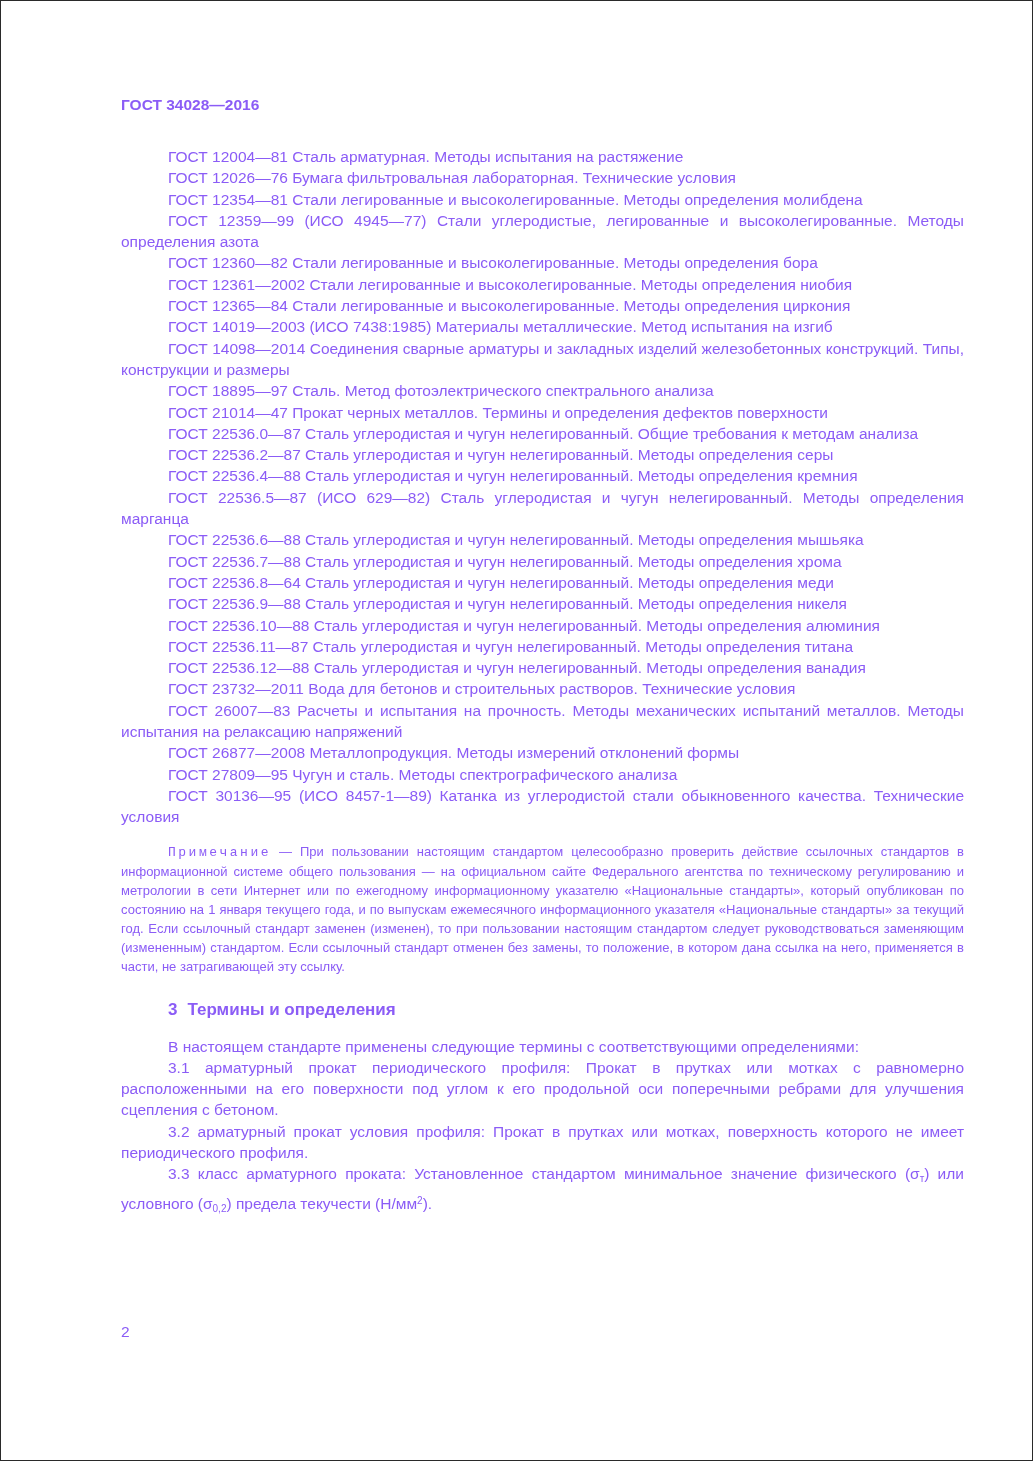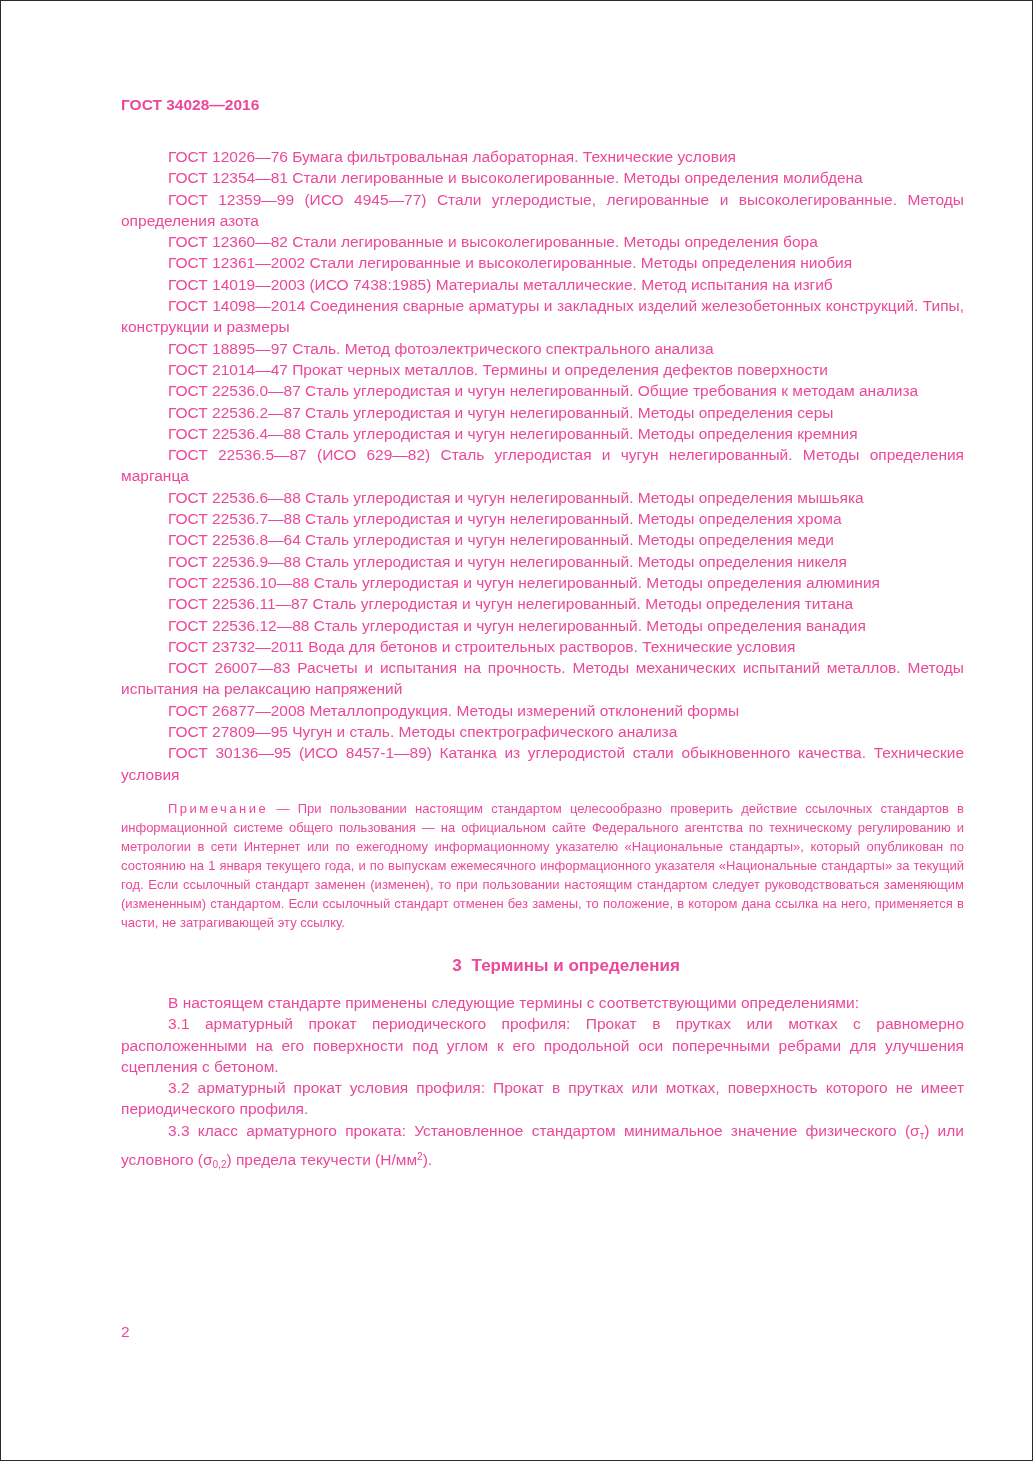--- a/index.html
+++ b/index.html
@@ -9,21 +9,21 @@
     background: #ffffff;
   }
   .page {
     position: relative;
     width: 1033px;
     height: 1461px;
     background: #ffffff;
     box-sizing: border-box;
     border: 1px solid #2a2a2a;
     font-family: "Liberation Sans", "DejaVu Sans", sans-serif;
-    color: #ec4899;
+    color: #8b5cf6;
     overflow: hidden;
   }
   .content {
     position: absolute;
     left: 120px;
     top: 95px;
     width: 843px;
   }
   .doc-header {
     font-weight: bold;
@@ -41,28 +41,28 @@
   }
   .note {
     margin-top: 14px;
     font-size: 13px;
     line-height: 19px;
     text-align: justify;
     text-indent: 47px;
   }
   .note-label {
     letter-spacing: 2.5px;
+    font-family: Liberation Mono, monospace;
   }
   .section-heading {
     margin: 24px 0 16px 0;
     padding-left: 47px;
     font-size: 17px;
     line-height: 20px;
     font-weight: bold;
-    text-align: center;
   }
   .section-heading .sec-title {
     margin-left: 10px;
   }
   .term-name {
     font-weight: normal;
   }
   sub {
     font-size: 10px;
     vertical-align: -3px;
@@ -80,25 +80,27 @@
 </style>
 </head>
 <body>
 
 <div class="page">
   <div class="content">
 
     <div class="doc-header">ГОСТ 34028—2016</div>
 
     <div class="refs">
+        <p>ГОСТ 12004—81 Сталь арматурная. Методы испытания на растяжение</p>
         <p>ГОСТ 12026—76 Бумага фильтровальная лабораторная. Технические условия</p>
         <p>ГОСТ 12354—81 Стали легированные и высоколегированные. Методы определения молибдена</p>
         <p>ГОСТ 12359—99 (ИСО 4945—77) Стали углеродистые, легированные и высоколегированные. Методы определения азота</p>
         <p>ГОСТ 12360—82 Стали легированные и высоколегированные. Методы определения бора</p>
         <p>ГОСТ 12361—2002 Стали легированные и высоколегированные. Методы определения ниобия</p>
+        <p>ГОСТ 12365—84 Стали легированные и высоколегированные. Методы определения циркония</p>
         <p>ГОСТ 14019—2003 (ИСО 7438:1985) Материалы металлические. Метод испытания на изгиб</p>
         <p>ГОСТ 14098—2014 Соединения сварные арматуры и закладных изделий железобетонных конструкций. Типы, конструкции и размеры</p>
         <p>ГОСТ 18895—97 Сталь. Метод фотоэлектрического спектрального анализа</p>
         <p>ГОСТ 21014—47 Прокат черных металлов. Термины и определения дефектов поверхности</p>
         <p>ГОСТ 22536.0—87 Сталь углеродистая и чугун нелегированный. Общие требования к методам анализа</p>
         <p>ГОСТ 22536.2—87 Сталь углеродистая и чугун нелегированный. Методы определения серы</p>
         <p>ГОСТ 22536.4—88 Сталь углеродистая и чугун нелегированный. Методы определения кремния</p>
         <p>ГОСТ 22536.5—87 (ИСО 629—82) Сталь углеродистая и чугун нелегированный. Методы определения марганца</p>
         <p>ГОСТ 22536.6—88 Сталь углеродистая и чугун нелегированный. Методы определения мышьяка</p>
         <p>ГОСТ 22536.7—88 Сталь углеродистая и чугун нелегированный. Методы определения хрома</p>

